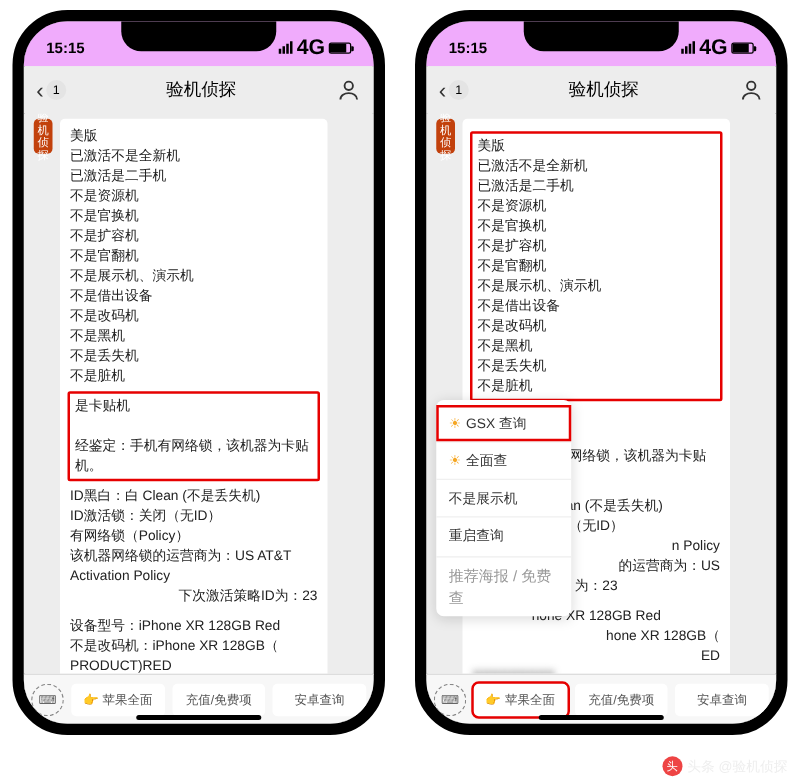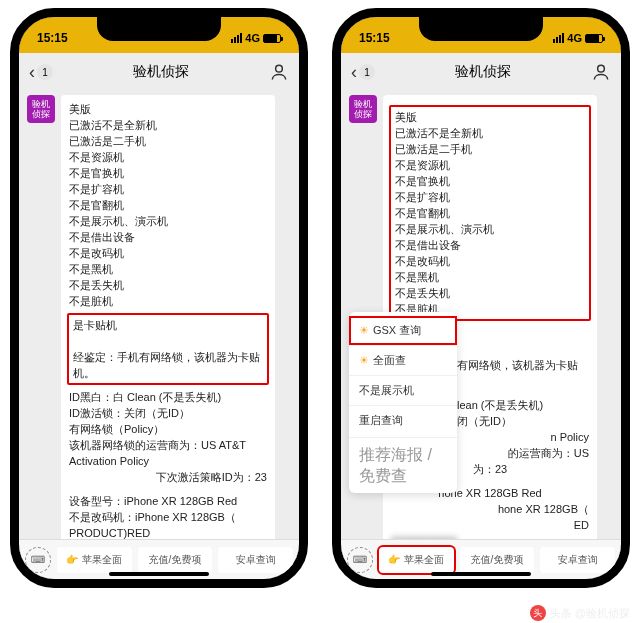--- a/index.html
+++ b/index.html
@@ -1,53 +1,53 @@
 <!DOCTYPE html>
 <html><head>
 <meta charset="utf-8">
 <style>
   *{box-sizing:border-box;margin:0;padding:0;}
   body{background:#fff;font-family:-apple-system,"PingFang SC",sans-serif;width:640px;height:623px;position:relative;overflow:hidden;}
   .stage{display:flex;gap:24px;padding:8px 10px;justify-content:center;}
   .phone{width:298px;height:580px;border:9px solid #000;border-radius:44px;background:#ededed;position:relative;overflow:hidden;box-shadow:inset 0 0 0 1px #333;}
   .notch{position:absolute;top:0;left:50%;transform:translateX(-50%);width:124px;height:24px;background:#000;border-radius:0 0 16px 16px;z-index:10;}
-  .statusbar{height:36px;display:flex;justify-content:space-between;align-items:center;padding:6px 18px 0;font-size:12px;font-weight:600;background:#eab308;}
-  .sb-right{display:flex;align-items:center;gap:3px;font-size:11px;}
+  .statusbar{height:36px;display:flex;justify-content:space-between;align-items:center;padding:6px 18px 0;font-size:12px;font-weight:600;background:#f0abfc;}
+  .sb-right{display:flex;align-items:center;gap:3px;font-size:17px;}
   .sig{display:inline-flex;align-items:flex-end;gap:1px;}
   .sig i{width:2px;background:#000;display:inline-block;}
   .sig i:nth-child(1){height:4px;}.sig i:nth-child(2){height:6px;}.sig i:nth-child(3){height:8px;}.sig i:nth-child(4){height:10px;}
   .batt{width:18px;height:9px;border:1px solid #000;border-radius:2px;position:relative;}
   .batt::after{content:"";position:absolute;right:-3px;top:2px;width:2px;height:4px;background:#000;border-radius:0 1px 1px 0;}
   .batt i{display:block;width:80%;height:100%;background:#000;}
   .navbar{height:38px;display:flex;align-items:center;justify-content:space-between;padding:0 10px;background:#ededed;}
   .nav-back{display:flex;align-items:center;gap:2px;font-size:13px;}
   .chev{font-size:18px;color:#333;}
   .bubble-count{background:#e4e4e4;border-radius:9px;min-width:16px;height:16px;font-size:10px;display:inline-flex;align-items:center;justify-content:center;padding:0 4px;}
   .nav-title{font-size:14px;font-weight:500;}
   .nav-person{width:20px;height:20px;}
   .nav-person svg{width:100%;height:100%;}
   .chat-body{position:absolute;top:74px;bottom:40px;left:0;right:0;background:#ededed;overflow:hidden;}
   .msg-row{display:flex;gap:6px;padding:4px 8px 0;}
-  .avatar{width:28px;height:28px;border-radius:4px;background:#a21caf;color:#fff;font-size:9px;line-height:10px;display:flex;align-items:center;justify-content:center;text-align:center;padding:2px;flex-shrink:0;}
+  .avatar{width:15px;height:28px;border-radius:4px;background:#c2410c;color:#fff;font-size:9px;line-height:10px;display:flex;align-items:center;justify-content:center;text-align:center;padding:2px;flex-shrink:0;}
   .bubble{background:#fff;border-radius:4px;padding:6px 8px;font-size:11px;line-height:16px;color:#222;max-width:214px;position:relative;}
   .bubble .line{white-space:nowrap;}
   .hl-box{border:2px solid #e60000;border-radius:2px;padding:2px 4px;margin:4px -2px;}
   .sep{height:8px;}
   .blur{filter:blur(3px);display:inline-block;}
   .bottom-bar{position:absolute;bottom:0;left:0;right:0;height:40px;background:#f7f7f7;border-top:1px solid #ddd;display:flex;align-items:center;padding:0 6px;gap:6px;}
   .kb-icon{width:26px;height:26px;border:1px dashed #888;border-radius:50%;display:flex;align-items:center;justify-content:center;font-size:10px;color:#666;}
   .tab-btn{flex:1;height:26px;background:#fff;border-radius:4px;font-size:10px;display:flex;align-items:center;justify-content:center;color:#555;gap:3px;}
   .tab-btn.hl{outline:2px solid #e60000;}
   .homebar{position:absolute;bottom:3px;left:50%;transform:translateX(-50%);width:100px;height:4px;background:#000;border-radius:2px;z-index:20;}
   .popup{position:absolute;left:8px;bottom:46px;width:108px;background:#fff;border-radius:6px;box-shadow:0 2px 10px rgba(0,0,0,.15);padding:4px 0;z-index:30;}
   .popup-item{font-size:11px;padding:7px 10px;color:#333;display:flex;align-items:center;gap:4px;}
   .popup-item + .popup-item{border-top:1px solid #f0f0f0;}
   .popup-item.hl{outline:2px solid #e60000;outline-offset:-2px;}
   .popup-sep{border-top:1px solid #eee;margin:2px 0;}
-  .popup-foot{font-size:16px;color:#999;padding:5px 10px 2px;}
+  .popup-foot{font-size:12px;color:#999;padding:5px 10px 2px;}
   .watermark{position:absolute;right:10px;bottom:2px;display:flex;align-items:center;gap:4px;font-size:11px;color:#eee;}
   .wm-circle{width:16px;height:16px;border-radius:50%;background:#e44;color:#fff;font-size:9px;display:flex;align-items:center;justify-content:center;}
   .sun{color:#f5a623;}
   .pointer{color:#f5a623;}
 </style>
 </head>
 <body>
 
 <div class="stage">
 

